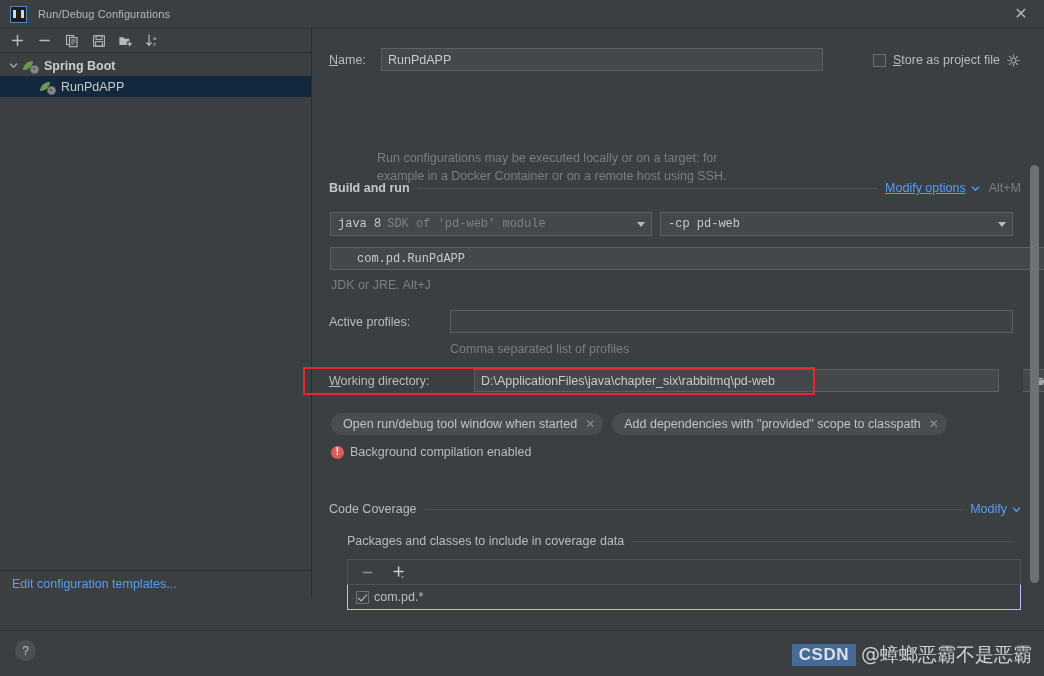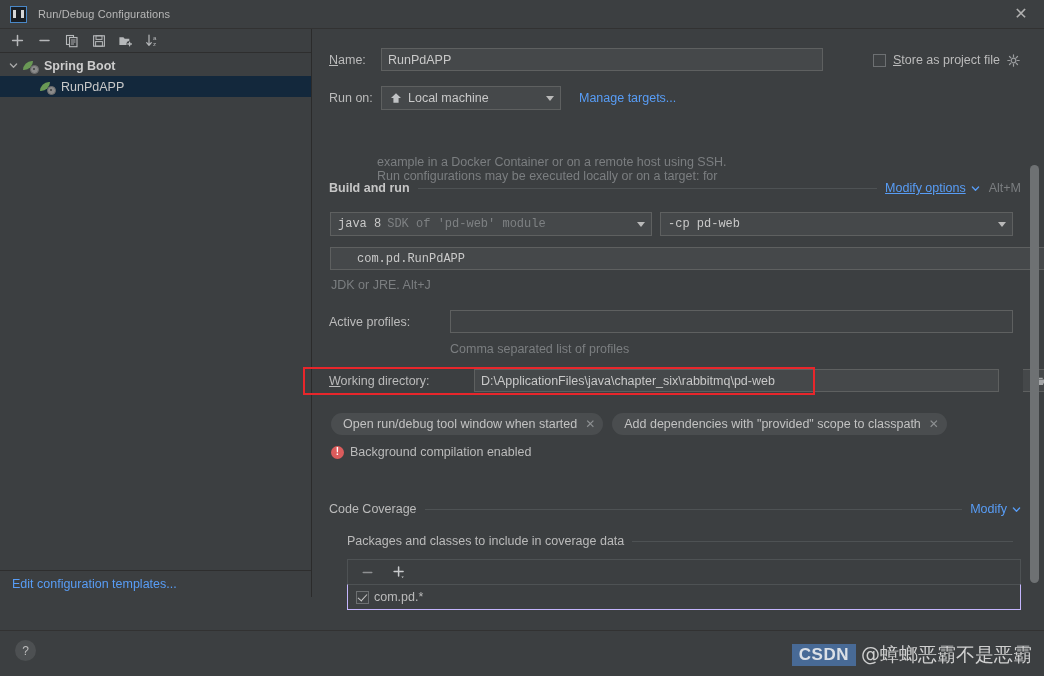--- a/index.html
+++ b/index.html
@@ -358,39 +358,24 @@
         <span class="checkbox"></span>
         <span class="lbl" style="margin-left:7px;"><u>S</u>tore as project file</span>
         <span class="icon-btn" style="margin-left:4px;">
           <svg width="13" height="13" viewBox="0 0 13 13">
             <circle cx="6.5" cy="6.5" r="2.3" fill="none" stroke="#9b9d9f" stroke-width="1.2"></circle>
             <path d="M6.5 0.8v2M6.5 10.2v2M0.8 6.5h2M10.2 6.5h2M2.5 2.5l1.4 1.4M9.1 9.1l1.4 1.4M10.5 2.5L9.1 3.9M3.9 9.1L2.5 10.5" stroke="#9b9d9f" stroke-width="1.2" stroke-linecap="round"></path>
           </svg>
         </span>
       </div>
 
-      <div class="row" style="left:16px; top:57px;">
-        <span class="lbl" style="width:52px;">Run on:</span>
-        <span class="combo" style="width:180px;">
-          <span class="icon-btn" style="width:14px;margin-right:5px;">
-            <svg width="12" height="12" viewBox="0 0 12 12">
-                <path d="M6 1.2L11 6H8.6v4.8H3.4V6H1z" fill="#c0c2c4"></path>
-              </svg>
-          </span>
-          <span>Local machine</span>
-          <span class="arrowbox">
-              <i class="caret-down"></i>
-            </span>
-        </span>
-        <span class="link" style="margin-left:18px;">Manage targets...</span>
-      </div>
 
       <div style="position:absolute; left:64px; top:122px;">
+        <div class="hint">Run configurations may be executed locally or on a target: for</div>
         <div class="hint" style="margin-top:4px;">example in a Docker Container or on a remote host using SSH.</div>
-        <div class="hint">Run configurations may be executed locally or on a target: for</div>
       </div>
 
       <div class="row" style="left:16px; top:152px; width:692px;">
         <div class="section-head">
           <span class="st st-bold">Build and run</span>
           <span class="rule"></span>
           <span class="link" style="text-decoration:underline;">Modify options</span>
           <span style="margin-left:5px;display:inline-flex;">
             <svg width="9" height="9" viewBox="0 0 9 9">
                 <path d="M1.4 3L4.5 6.2 7.6 3" stroke="#589df6" stroke-width="1.3" fill="none" stroke-linecap="round" stroke-linejoin="round"></path>

